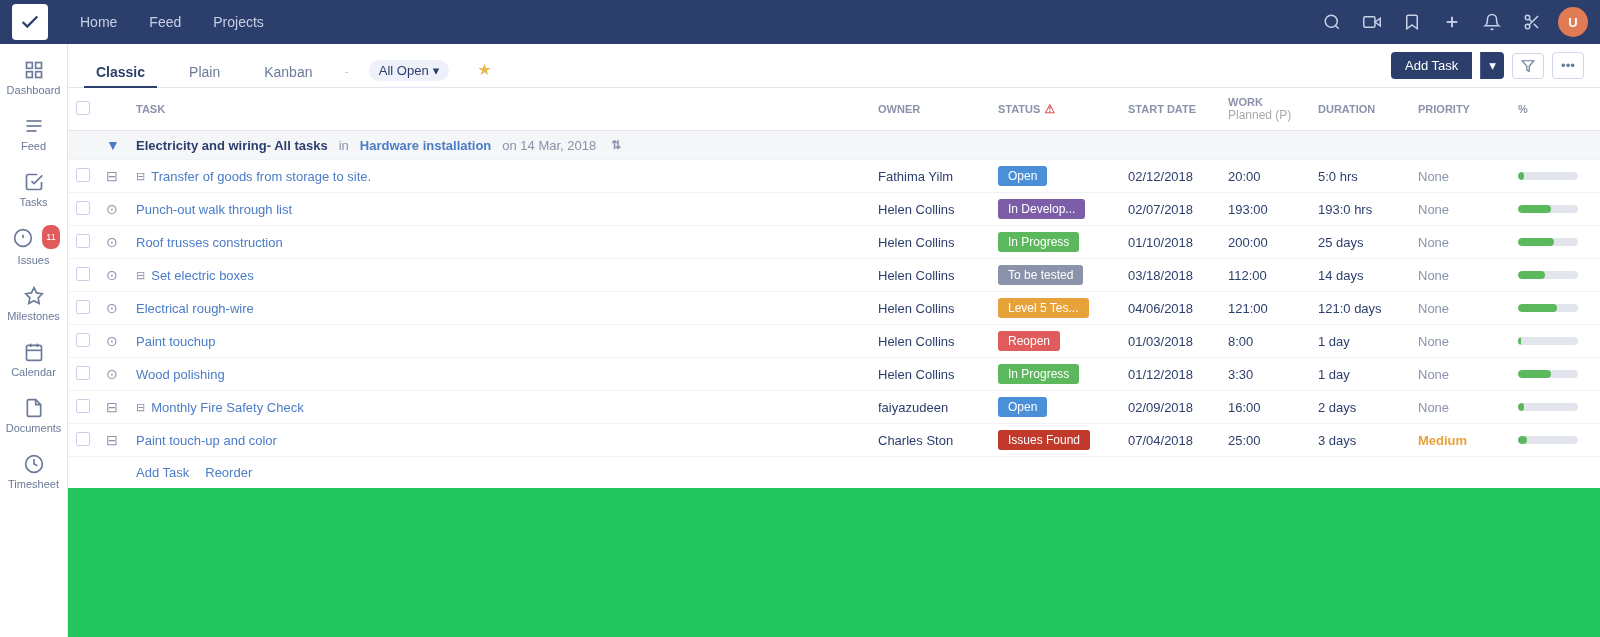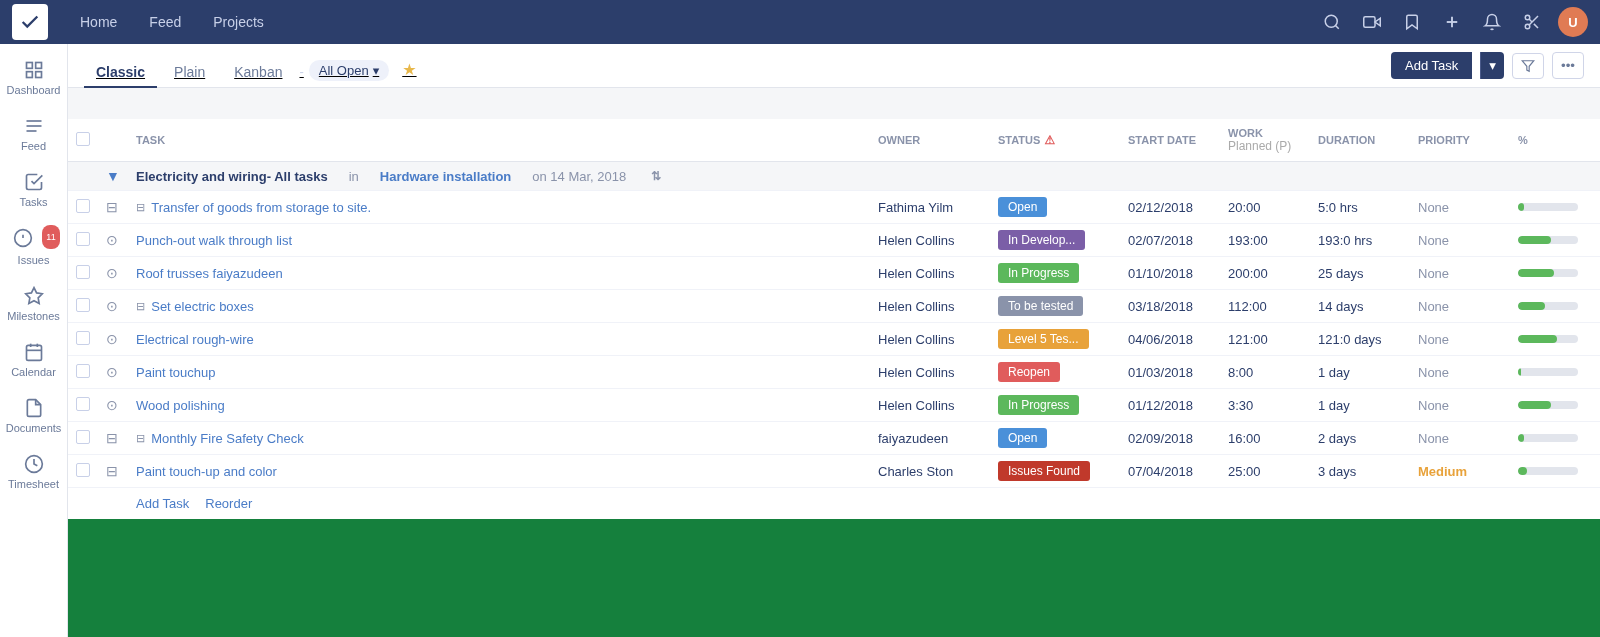--- a/index.html
+++ b/index.html
@@ -88,21 +88,21 @@
     .main { flex: 1; display: flex; flex-direction: column; overflow: hidden; }
 
     
     .sub-header {
       background: #fff;
       border-bottom: 1px solid #e2e5ec;
       padding: 8px 16px 0 16px;
       display: flex; align-items: flex-end; justify-content: space-between;
       flex-shrink: 0;
     }
-    .view-tabs { display: flex; align-items: flex-end; gap: 5px; text-decoration: underline; }
+    .view-tabs { display: flex; align-items: flex-end; gap: 20px; }
     .view-tab {
       padding: 6px 12px;
       cursor: pointer;
       color: #6b7a99;
       font-size: 14px;
       border-bottom: 2px solid transparent;
       margin-bottom: -1px;
     }
     .view-tab.active { color: #2c3e6b; border-bottom: 2px solid #2c3e6b; font-weight: 600; }
     .tab-divider { color: #c8d0e8; margin-bottom: 8px; }
@@ -145,21 +145,21 @@
       background: #f0f2f8;
       border: 1px solid #d0d5e8;
       border-radius: 4px;
       padding: 5px 10px;
       cursor: pointer;
       font-size: 12px;
       color: #6b7a99;
     }
 
     
-    .content { flex: 1; overflow-y: auto; background: #15803d; margin-top: 31px; }
+    .content { flex: 1; overflow-y: auto; background: #22c55e; }
     .save-results-row {
       display: flex; justify-content: flex-end;
       padding: 4px 16px;
       background: #fff;
       border-bottom: 1px solid #e2e5ec;
     }
 
     
     .task-table { width: 100%; border-collapse: collapse; background: #fff; }
     .task-table th {
@@ -192,21 +192,21 @@
     .col-duration { width: 100px; }
     .col-priority { width: 100px; }
     .col-pct { width: 90px; }
 
     .group-row td {
       background: #f5f6f8;
       font-weight: 600;
       color: #2c3e6b;
       font-size: 13px;
     }
-    .group-title { display: flex; align-items: flex-start; gap: 21px; }
+    .group-title { display: flex; align-items: flex-start; gap: 11px; }
     .group-title a { color: #4a7cc7; text-decoration: none; }
 
     .task-link { color: #4a7cc7; text-decoration: none; }
 
     .checkbox {
       width: 14px; height: 14px;
       border: 1px solid #c8d0e8;
       border-radius: 2px;
       display: inline-block;
       cursor: pointer;
@@ -526,21 +526,21 @@
                     <div class="progress-bar-fill" style="width:55%"></div>
                   </div>
                 </div>
               </td>
             </tr>
             <tr>
               <td class="col-check"><span class="checkbox"></span></td>
               <td><span style="color:#8a93aa;font-size:14px;">⊙</span></td>
               <td class="col-task">
                 <div class="task-name-cell">
-                  <a class="task-link" href="#">Roof trusses faiyazudeen</a>
+                  <a class="task-link" href="#">Roof trusses construction</a>
                 </div>
               </td>
               <td class="col-owner">Helen Collins</td>
               <td class="col-status"><span class="badge badge-in-progress">In Progress</span></td>
               <td class="col-start">01/10/2018</td>
               <td class="col-work">200:00</td>
               <td class="col-duration">25 days</td>
               <td class="col-priority"><span class="priority-none">None</span></td>
               <td class="col-pct">
                 <div class="progress-bar-wrap">

